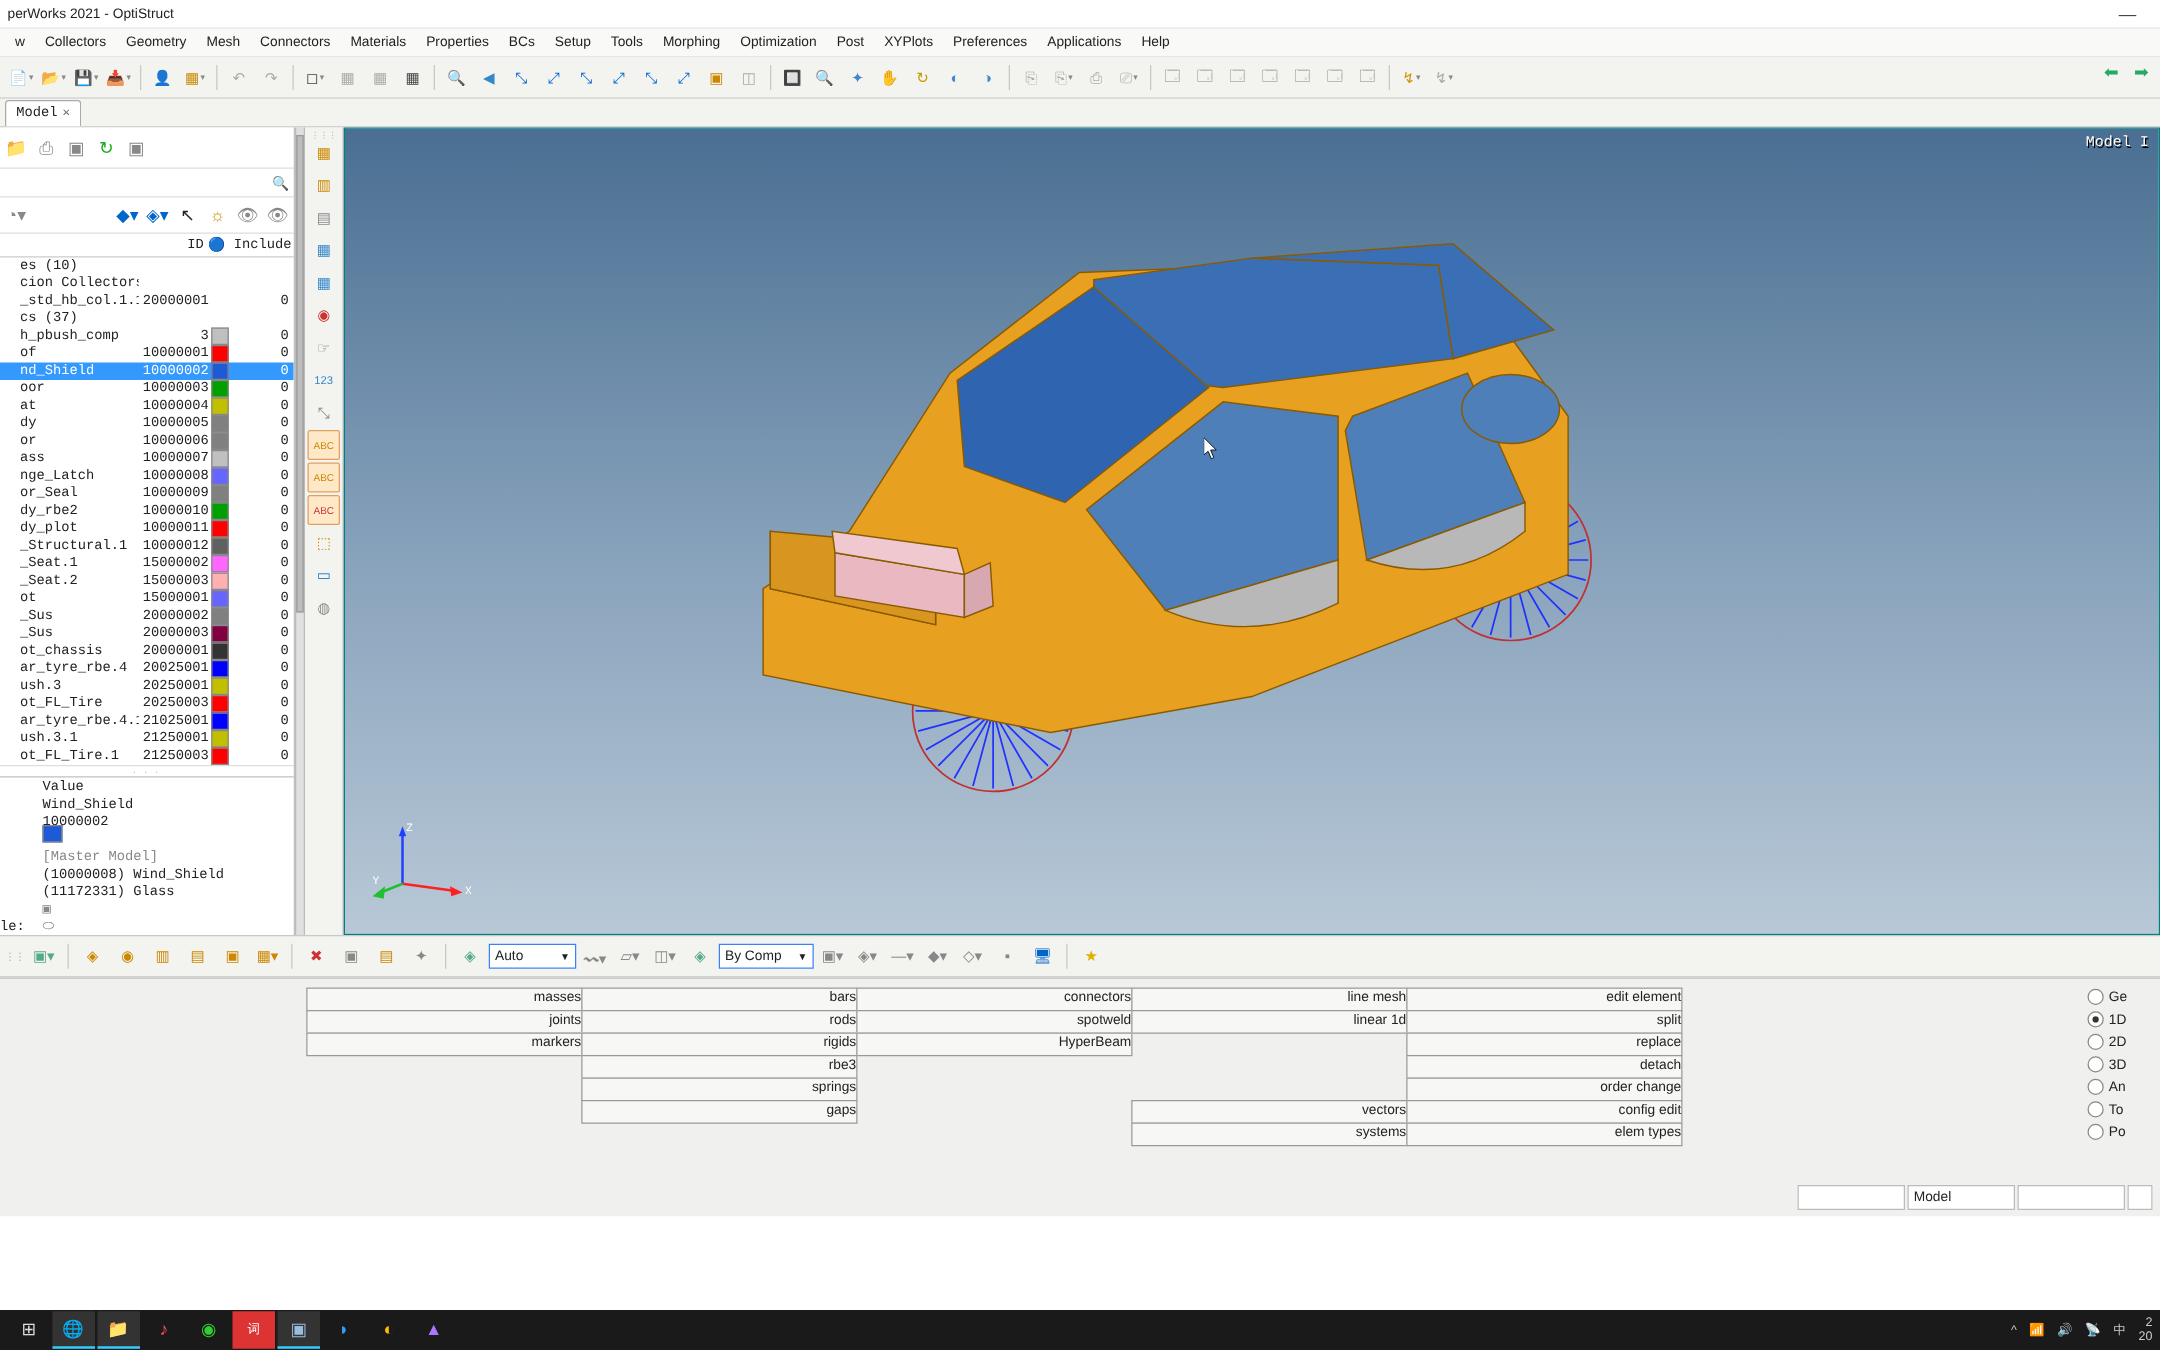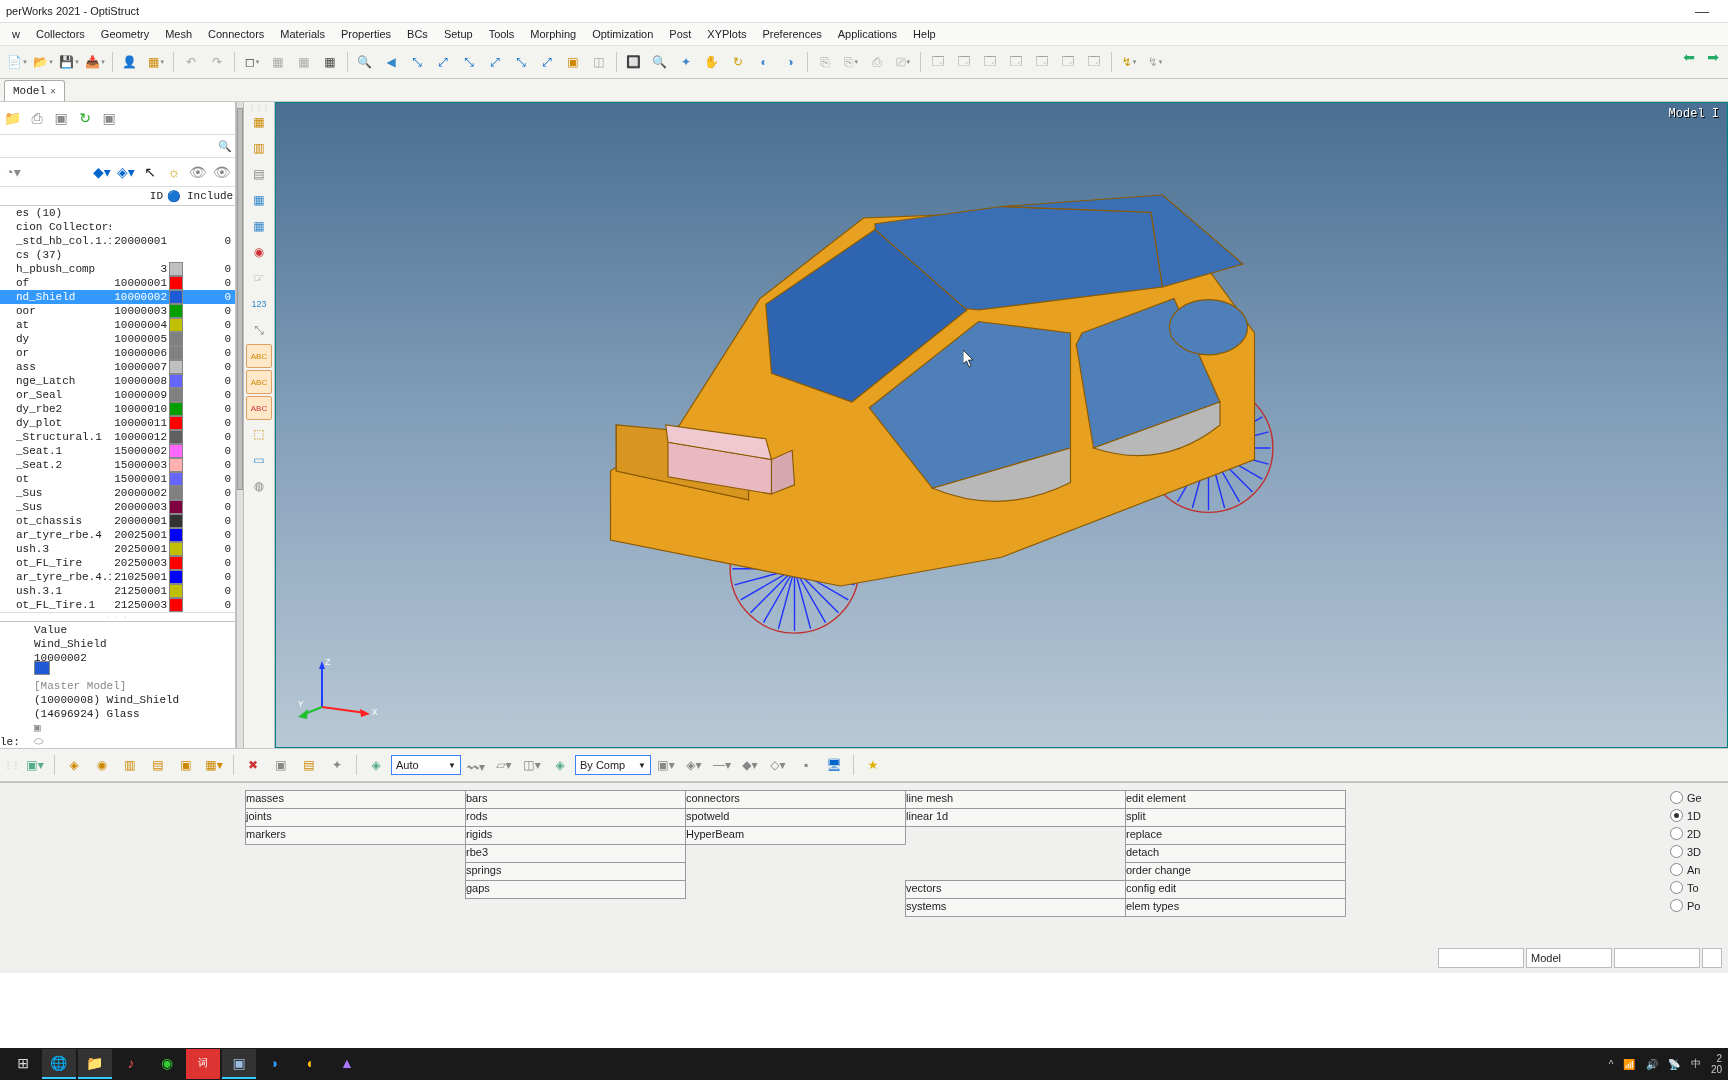--- a/index.html
+++ b/index.html
@@ -49,21 +49,21 @@
 .vp-title{position:absolute;top:4px;right:8px;color:#fff;font-family:"Courier New",monospace;font-size:12px;text-shadow:1px 1px 0 #000}
 .triad{position:absolute;left:20px;bottom:20px;width:90px;height:70px;font-family:"Courier New",monospace;font-size:10px;color:#fff}
 .triad svg{width:90px;height:70px}
 .cursor{position:absolute;left:687px;top:247px;width:12px;height:18px;pointer-events:none}
 .cursor svg{width:12px;height:18px}
 .view-toolbar{height:28px;display:flex;align-items:center;padding:2px 4px;background:#f3f3f0;border-top:1px solid #c8c8c8;border-bottom:1px solid #c8c8c8;gap:2px}
 .sel-mode{width:60px;border:1px solid #3b82f6;height:18px;display:flex;align-items:center;padding:0 4px;background:#fff;font-size:11px}
 .vt-sep{width:1px;height:20px;background:#c8c8c8;margin:0 4px}
 .panel-area{display:flex;height:160px;background:#f0f0ee;border-top:1px solid #c0c0c0}
 .btn-grid{flex:1;padding:8px;display:grid;grid-template-columns:repeat(5,220px);grid-auto-rows:18px;gap:0}
-.pbtn{border:1px solid #999;background:#f7f7f5;text-align:left;height:17px;line-height:15px;font-size:11px;margin:-1px 0 0 -1px}
+.pbtn{border:1px solid #999;background:#f7f7f5;text-align:right;height:17px;line-height:15px;font-size:11px;margin:-1px 0 0 -1px}
 .pbtn.empty{visibility:hidden}
 .radio-col{width:56px;padding:6px 2px;display:flex;flex-direction:column;gap:1px}
 .radio-row{display:flex;align-items:center;gap:4px;height:17px}
 .radio-row .rad{width:11px;height:11px;border:1px solid #888;border-radius:50%;background:#fff;display:flex;align-items:center;justify-content:center}
 .radio-row .rad.on::after{content:"";width:5px;height:5px;background:#333;border-radius:50%}
 .bottom-strip{height:26px;display:flex;align-items:center;justify-content:flex-end;padding:2px 6px;background:#f0f0ee;gap:2px}
 .bs-field{width:76px;height:18px;border:1px solid #bbb;background:#fff;padding:0 4px;line-height:18px;font-size:11px}
 .taskbar{position:absolute;left:0;right:0;bottom:0;height:32px;background:#1a1a1a;display:flex;align-items:center;padding:0 6px;gap:2px}
 .task-item{width:34px;height:28px;display:flex;align-items:center;justify-content:center;font-size:14px;color:#ddd;border-bottom:2px solid transparent}
 .task-item.active{background:#333;border-bottom-color:#3cf}
@@ -394,21 +394,21 @@
       <div class="prop-row">
           <div class="k"></div>
           <div class="v" style="color:#888">[Master Model]</div>
         </div>
       <div class="prop-row">
           <div class="k"></div>
           <div class="v">(10000008) Wind_Shield</div>
         </div>
       <div class="prop-row">
           <div class="k"></div>
-          <div class="v">(14696924) Glass</div>
+          <div class="v">(11172331) Glass</div>
         </div>
       <div class="prop-row">
           <div class="k"></div>
           <div class="v"><span style="color:#888">▣</span></div>
         </div>
       <div class="prop-row">
           <div class="k">le:</div>
           <div class="v"><span style="color:#888">⬭</span></div>
         </div>
     </div>

